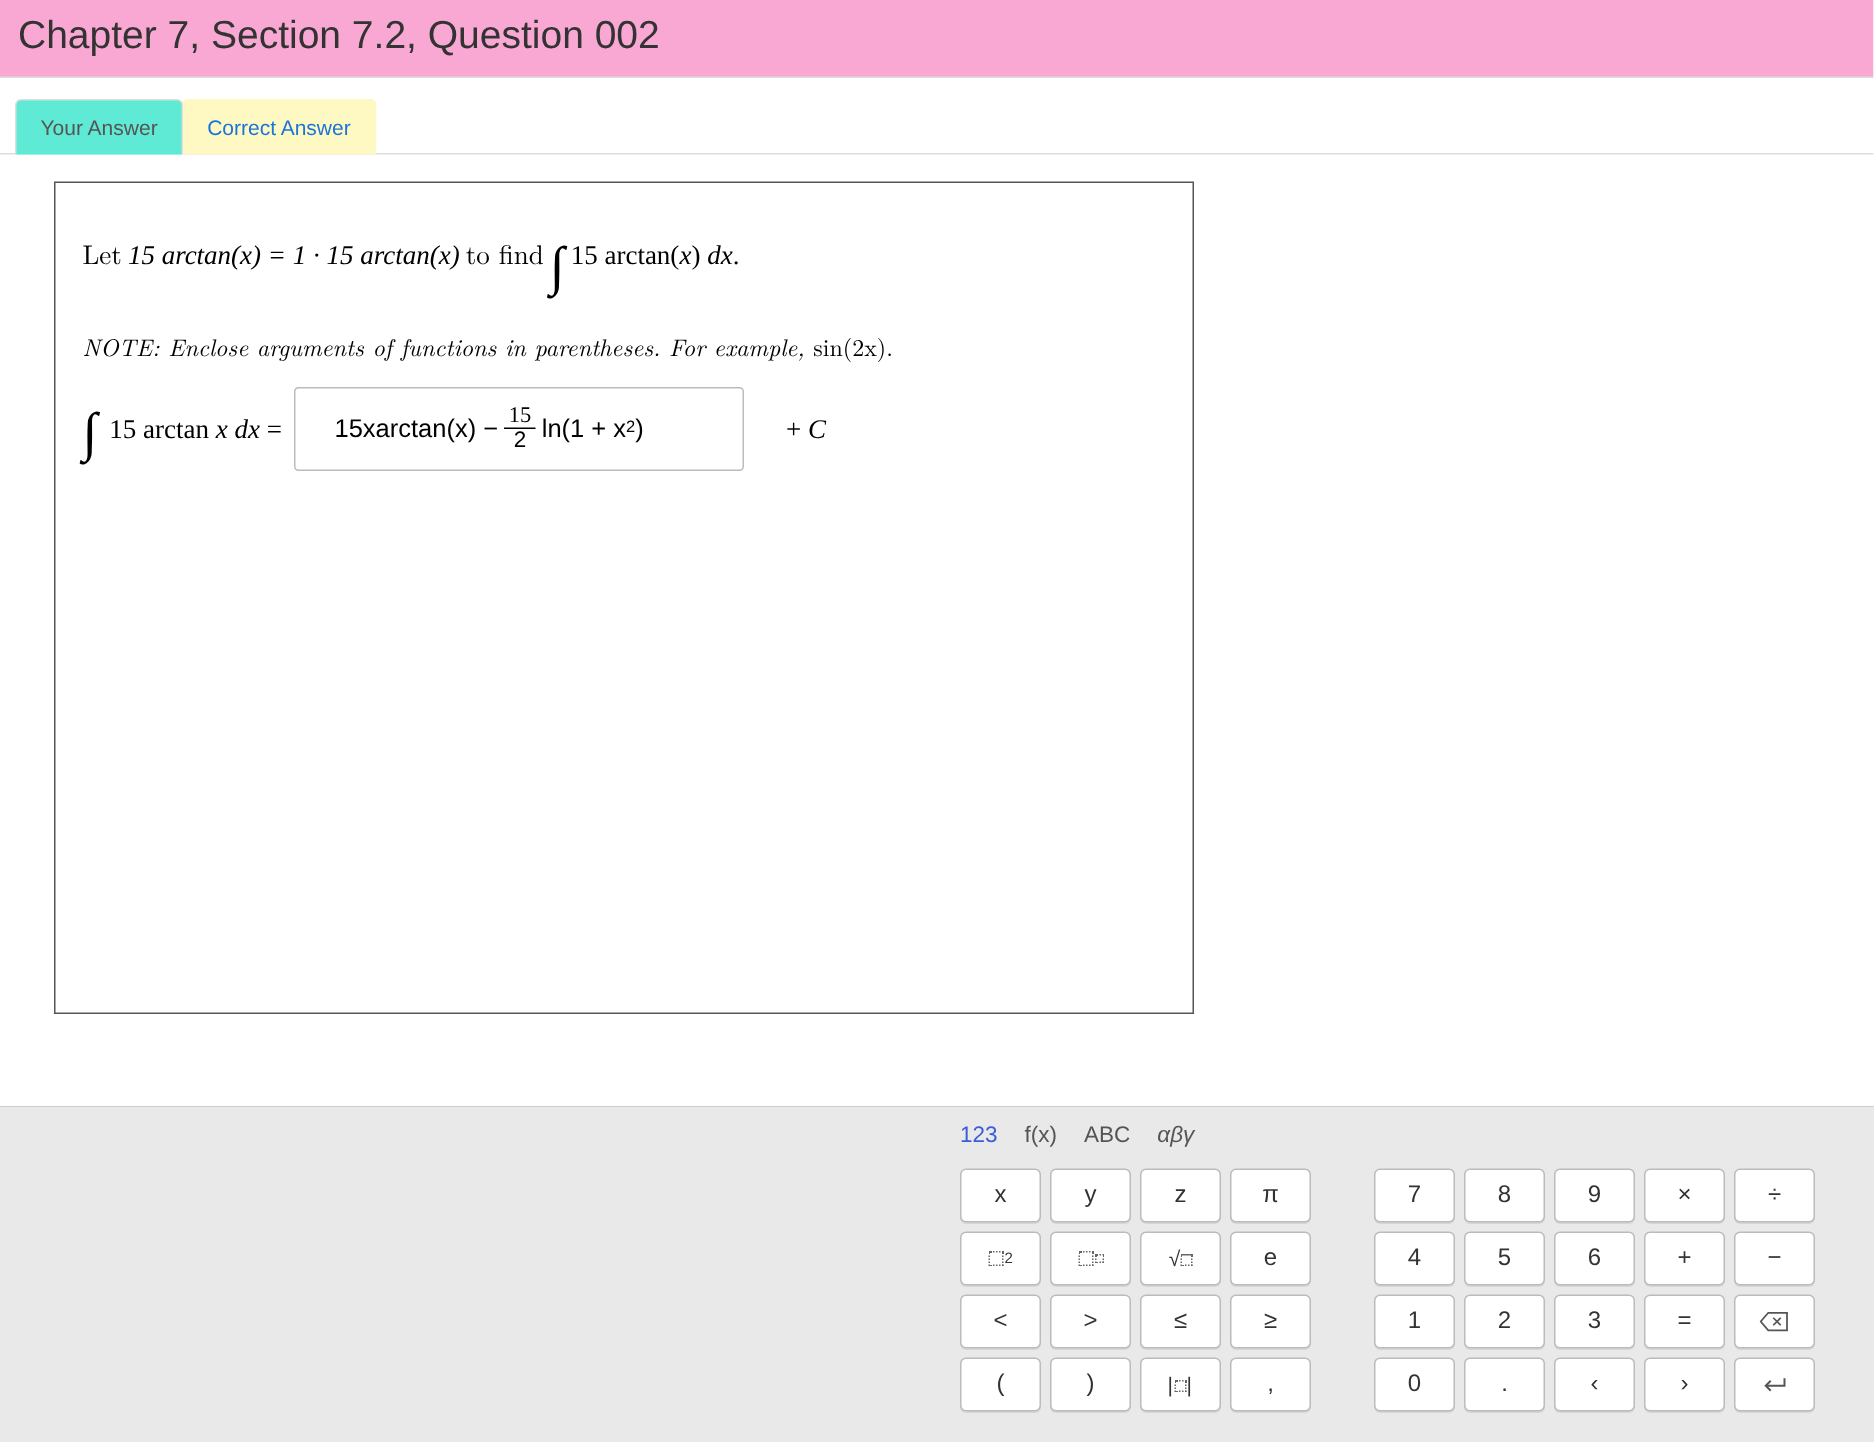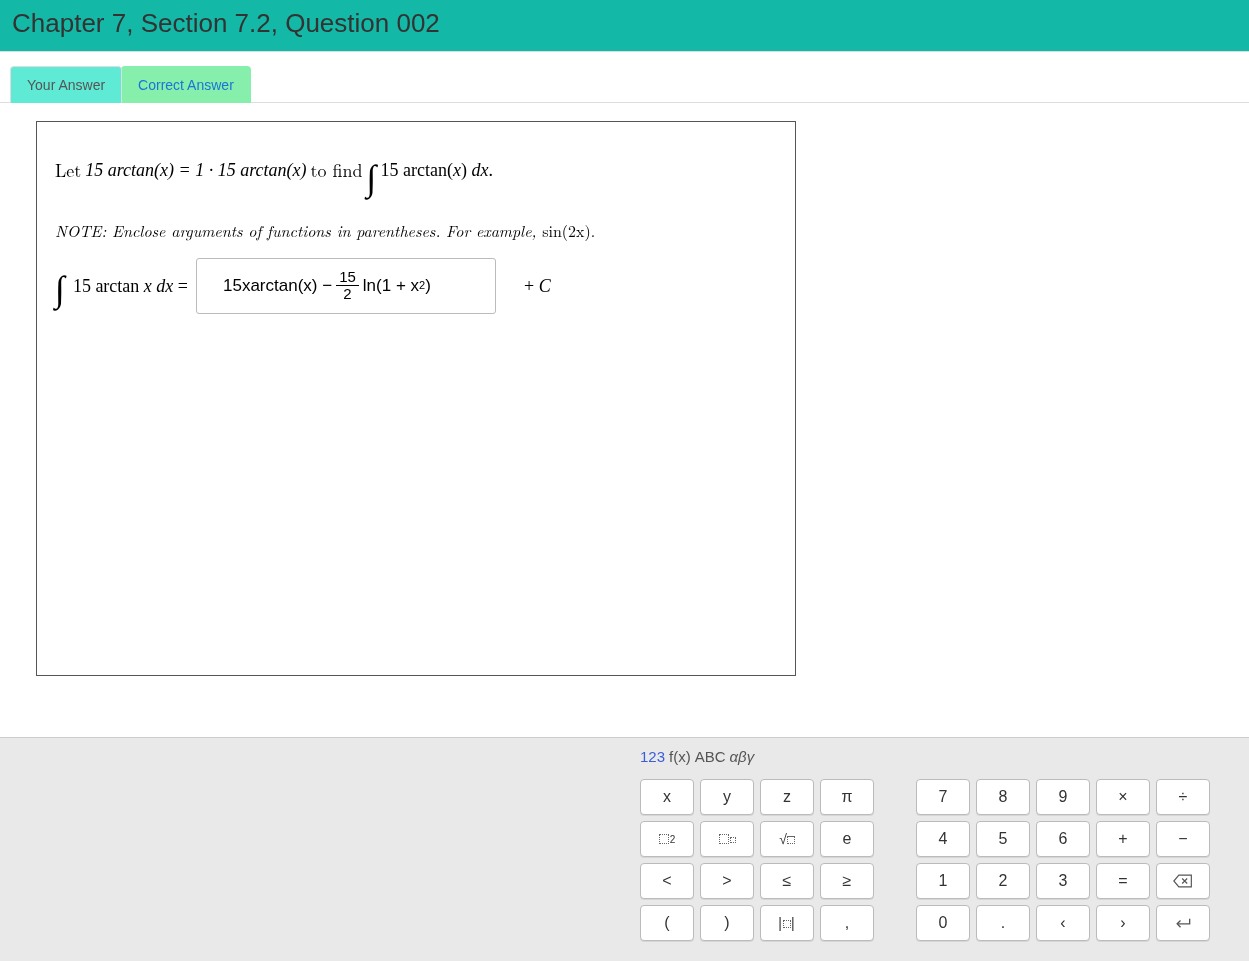--- a/index.html
+++ b/index.html
@@ -3,21 +3,21 @@
 <meta charset="utf-8">
 <style>
   * { box-sizing: border-box; }
   body {
     margin: 0;
     font-family: "Segoe UI", "Helvetica Neue", Arial, sans-serif;
     color: #333;
     background: #fff;
   }
   .header {
-    background: #14b8a6;
+    background: #f9a8d4;
     border-bottom: 1px solid #ddd;
     padding: 8px 12px 12px;
   }
   .header h1 {
     margin: 0;
     font-size: 26px;
     font-weight: 500;
     color: #333;
   }
   .tabs {
@@ -31,21 +31,21 @@
     border: 1px solid #ddd;
     border-bottom: none;
     background: #fff;
     cursor: pointer;
     color: #555;
     border-radius: 4px 4px 0 0;
   }
   .tab + .tab { margin-left: -1px; }
   .tab.inactive {
     color: #1b74d8;
-    background: #86efac;
+    background: #fef9c3;
     border-color: transparent;
   }
   .tab.active {
     border-color: #ddd;
     background: #5eead4;
     position: relative;
     z-index: 2;
   }
   .divider {
     border-top: 1px solid #ddd;
@@ -99,37 +99,37 @@
   }
   .frac {
     display: inline-flex;
     flex-direction: column;
     align-items: center;
     font-size: 15px;
     line-height: 1.1;
     vertical-align: middle;
     margin: 0 4px;
   }
-  .frac .num { border-bottom: 1px solid #000; padding: 0 3px; }
+  .frac .num { border-bottom: 1px solid #000; padding: 0 3px; font-family: Liberation Serif, serif; }
   .frac .den { padding: 0 3px; }
   .sup { font-size: 11px; vertical-align: super; }
   .plusC { font-family: Georgia, serif; font-size: 18px; margin-left: 20px; }
 
   
   .kbd-panel {
     position: fixed;
     bottom: 0;
     left: 0;
     right: 0;
     background: #e9e9e9;
     border-top: 1px solid #ccc;
   }
   .kbd-tabs {
     display: flex;
-    gap: 4px;
+    gap: 18px;
     padding: 10px 0 8px 640px;
     font-size: 15px;
   }
   .kbd-tab { cursor: pointer; color: #555; }
   .kbd-tab.active { color: #3b5ed8; }
   .kbd-tab .greek { font-style: italic; }
   .kbd-rows {
     padding: 6px 14px 14px 640px;
   }
   .kbd-row {

